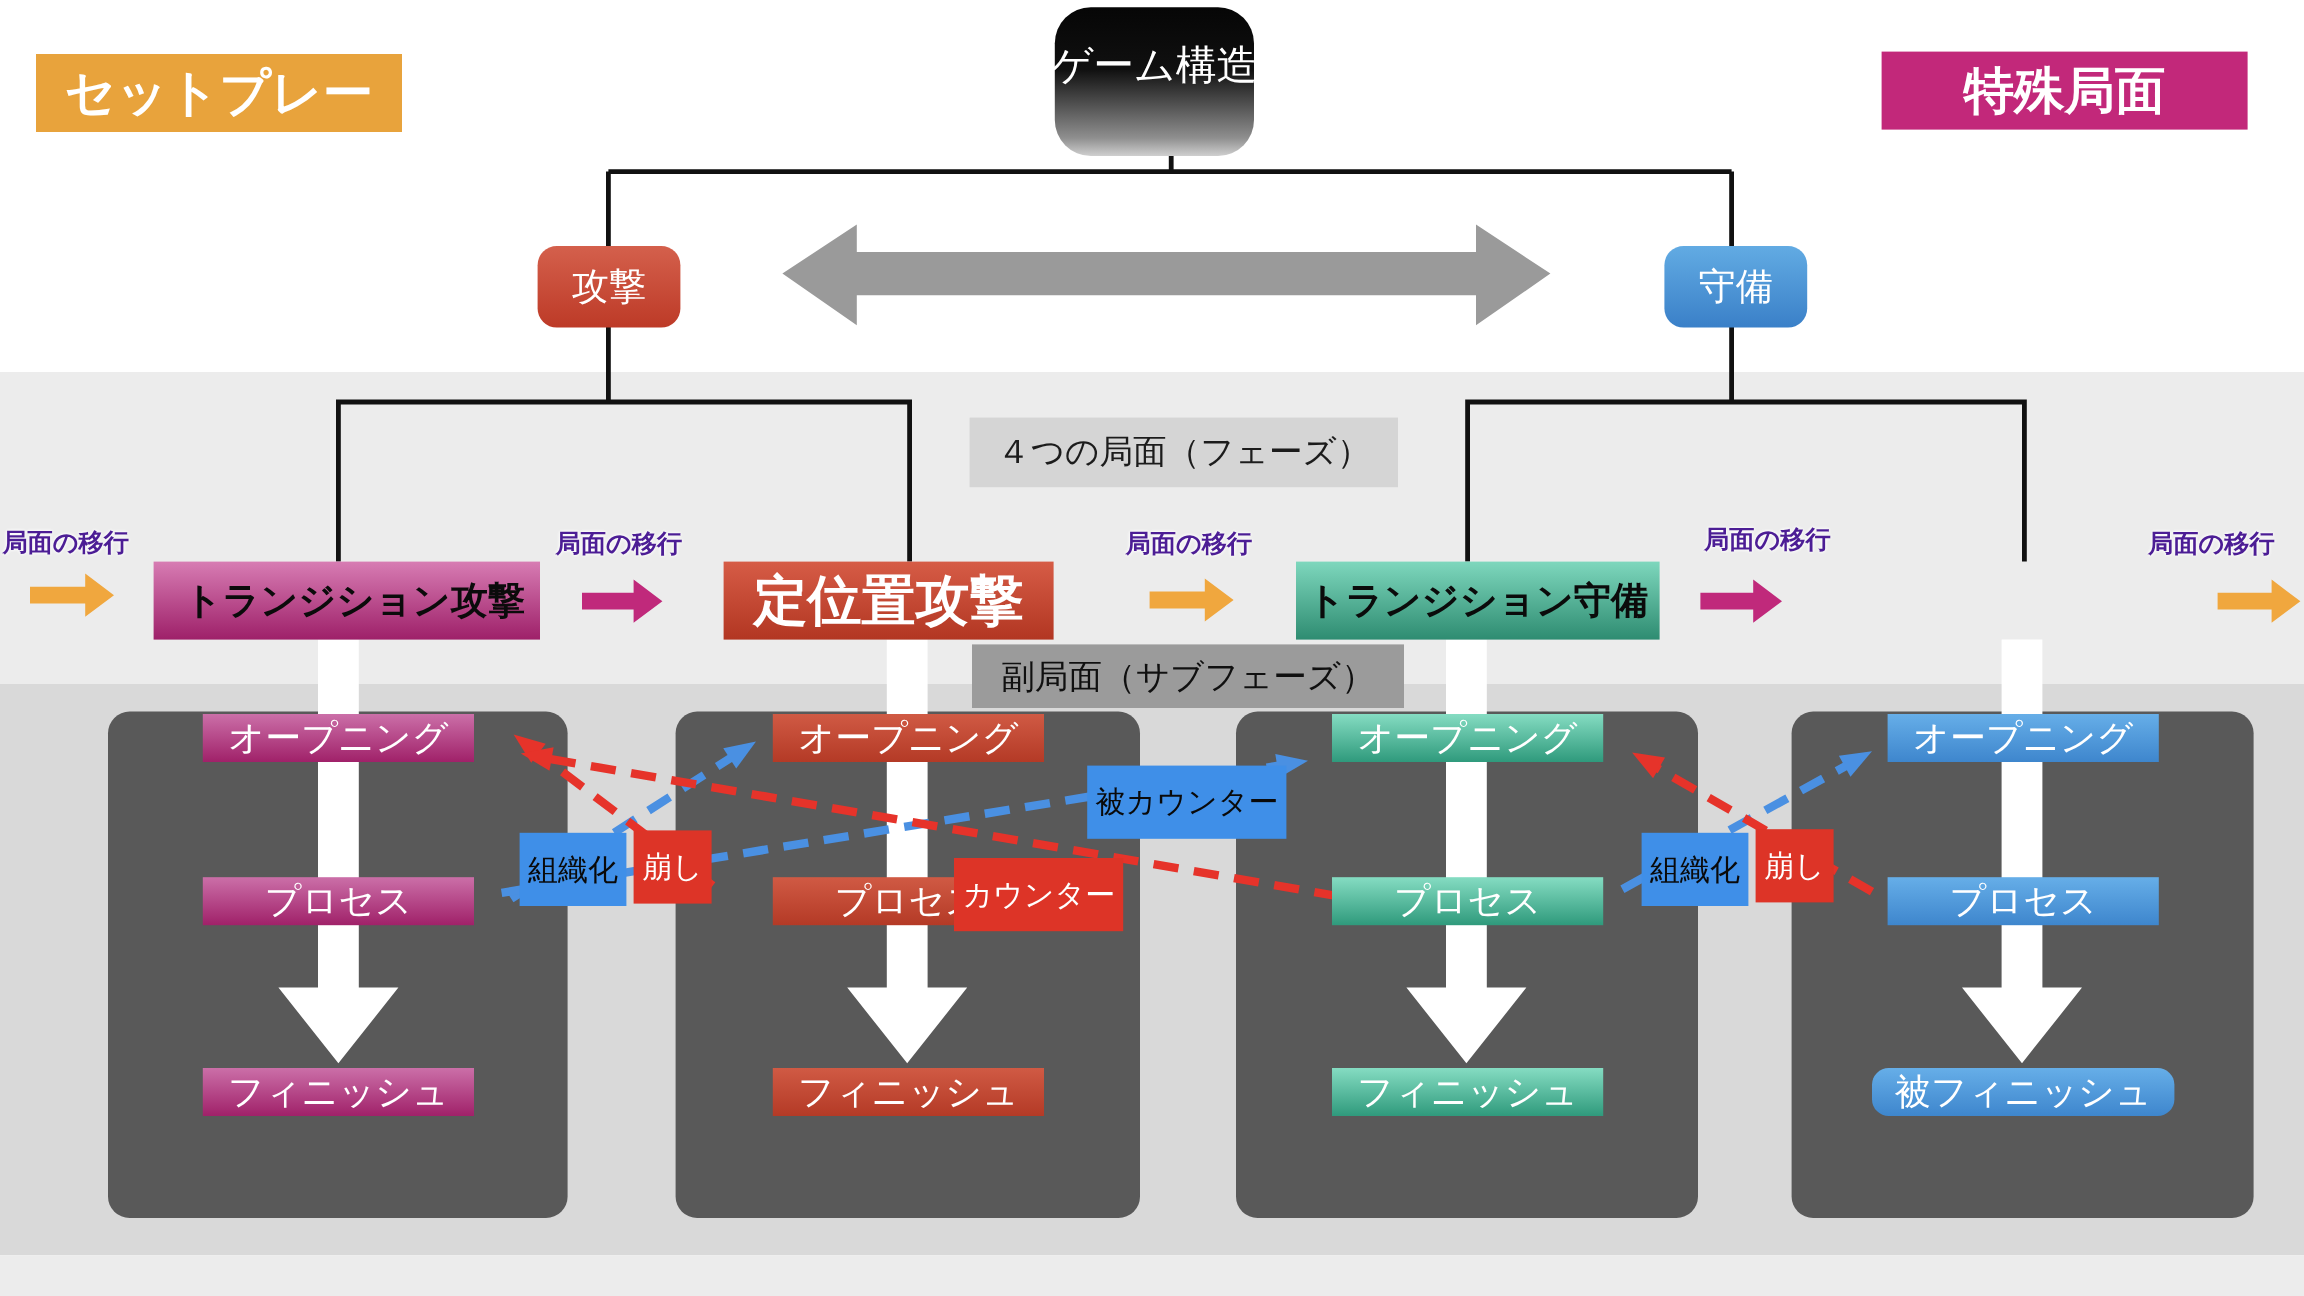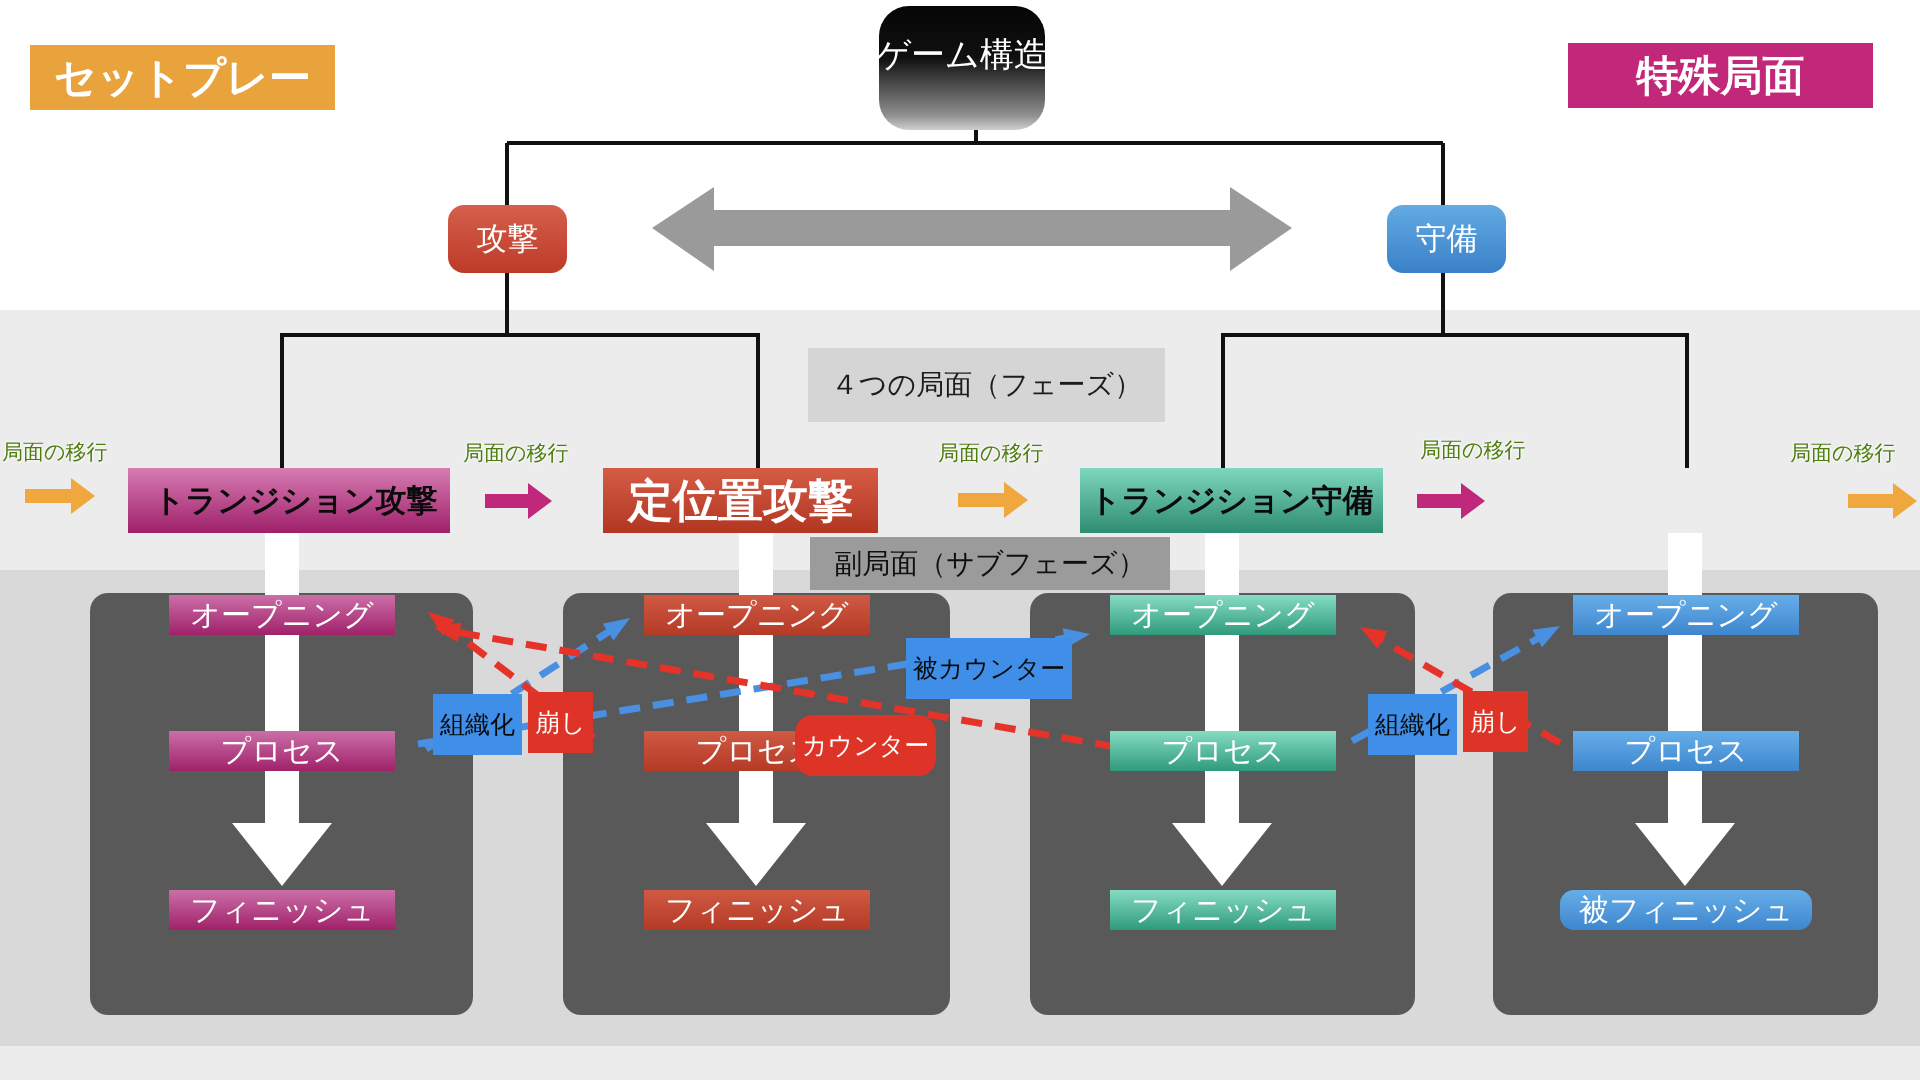--- a/index.html
+++ b/index.html
@@ -18,23 +18,23 @@
   .root-box{left:879px;top:6px;width:166px;height:124px;border-radius:30px;
     background:linear-gradient(180deg,#060606 0%,#101010 42%,#8f8f8f 88%,#cfcfcf 100%);
     color:#fff;font-size:34px;font-weight:500;padding-bottom:26px;}
   .tag{height:65px;font-size:42px;font-weight:bold;color:#fff;}
   .tag.set{left:30px;top:45px;width:305px;background:#e8a33c;}
   .tag.sp{left:1568px;top:43px;width:305px;background:#c2287a;}
   .duo{width:119px;height:68px;border-radius:16px;color:#fff;font-size:31px;font-weight:normal;}
   .duo.atk{left:448px;top:205px;background:linear-gradient(#d4604c,#bd3a27);}
   .duo.def{left:1387px;top:205px;background:linear-gradient(#62abe3,#3a80c8);}
   .section{font-size:28px;color:#1c1c1c;}
-  .section.phases{left:808px;top:348px;width:357px;height:74px;background:#d5d5d5;}
+  .section.phases{left:808px;top:348px;width:357px;height:58px;background:#d5d5d5;}
   .section.subphases{left:810px;top:537px;width:360px;height:53px;background:#9b9b9b;color:#101010;}
-  .trans{font-size:21px;color:#4d7c0f;font-weight:400;text-shadow:0 0 3px #fff,0 0 3px #fff;}
+  .trans{font-size:21px;color:#4c1d95;font-weight:700;text-shadow:0 0 3px #fff,0 0 3px #fff;}
   .phase{top:468px;height:65px;z-index:3;}
   .phase.p1{left:128px;width:309px;background:linear-gradient(#d77cb3,#9e2069);color:#0b0b0b;font-size:31px;font-weight:bold;padding-left:13px;}
   .phase.p2{left:603px;width:275px;background:linear-gradient(#d65c46,#b23622);color:#fff;font-size:45px;font-weight:bold;}
   .phase.p3{left:1080px;width:303px;background:linear-gradient(#7ed7bd,#2e8c71);color:#0b0b0b;font-size:31px;font-weight:bold;}
   .phase.p4{left:1535px;width:303px;background:linear-gradient(#62a9e6,#3276c0);color:#fff;font-size:45px;font-weight:bold;}
   .step{height:40px;font-size:30px;color:#fff;z-index:3;}
   .step.m{background:linear-gradient(#cb6fa8,#a02169);}
   .step.r{background:linear-gradient(#d05a44,#b43a26);}
   .step.t{background:linear-gradient(#85dcc2,#2f9a7c);}
   .step.b{background:linear-gradient(#66aee8,#3e86cd);}
@@ -131,17 +131,17 @@
   <div class="lbl step t" style="left:1110px;top:731px;width:226px;">プロセス</div>
   <div class="lbl step t" style="left:1110px;top:890px;width:226px;">フィニッシュ</div>
 
   <div class="lbl step b" style="left:1573px;top:595px;width:226px;">オープニング</div>
   <div class="lbl step b" style="left:1573px;top:731px;width:226px;">プロセス</div>
   <div class="lbl step b" style="left:1560px;top:890px;width:252px;border-radius:14px;">被フィニッシュ</div>
 
   <div class="lbl rel blue" style="left:433px;top:694px;">組織化</div>
   <div class="lbl rel red" style="left:528px;top:692px;">崩し</div>
   <div class="lbl rel blue" style="left:906px;top:638px;">被カウンター</div>
-  <div class="lbl rel red" style="left:795px;top:715px;border-radius:18px;">カウンター</div>
+  <div class="lbl rel red" style="left:795px;top:715px;">カウンター</div>
   <div class="lbl rel blue" style="left:1368px;top:694px;">組織化</div>
   <div class="lbl rel red" style="left:1463px;top:691px;">崩し</div>
 
 </div>
 
 </body></html>

